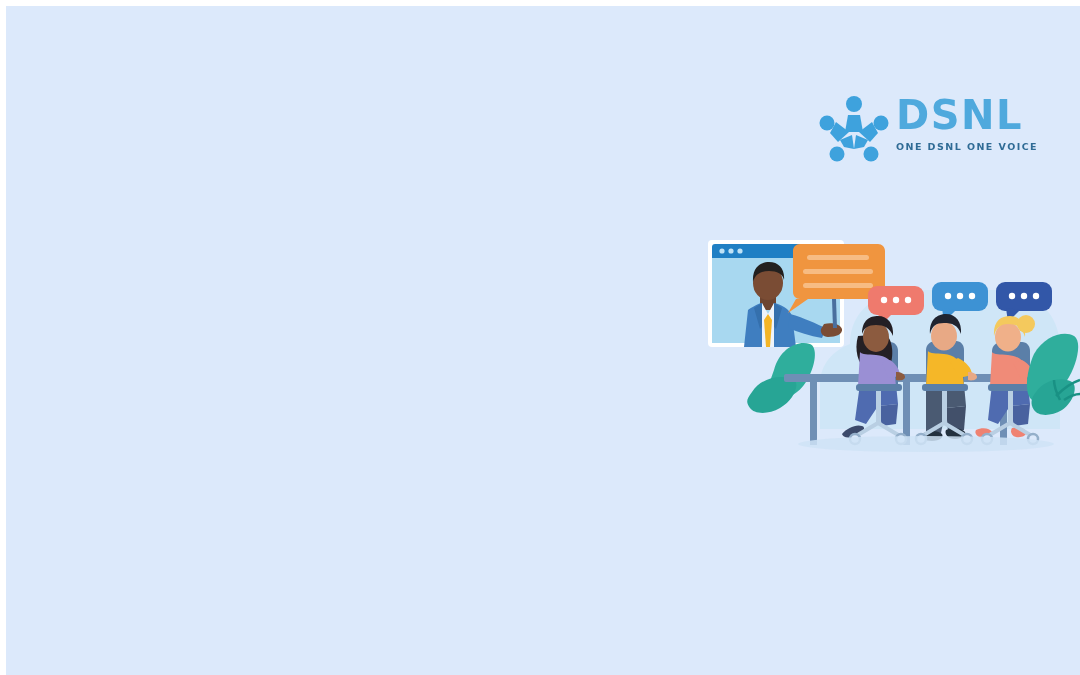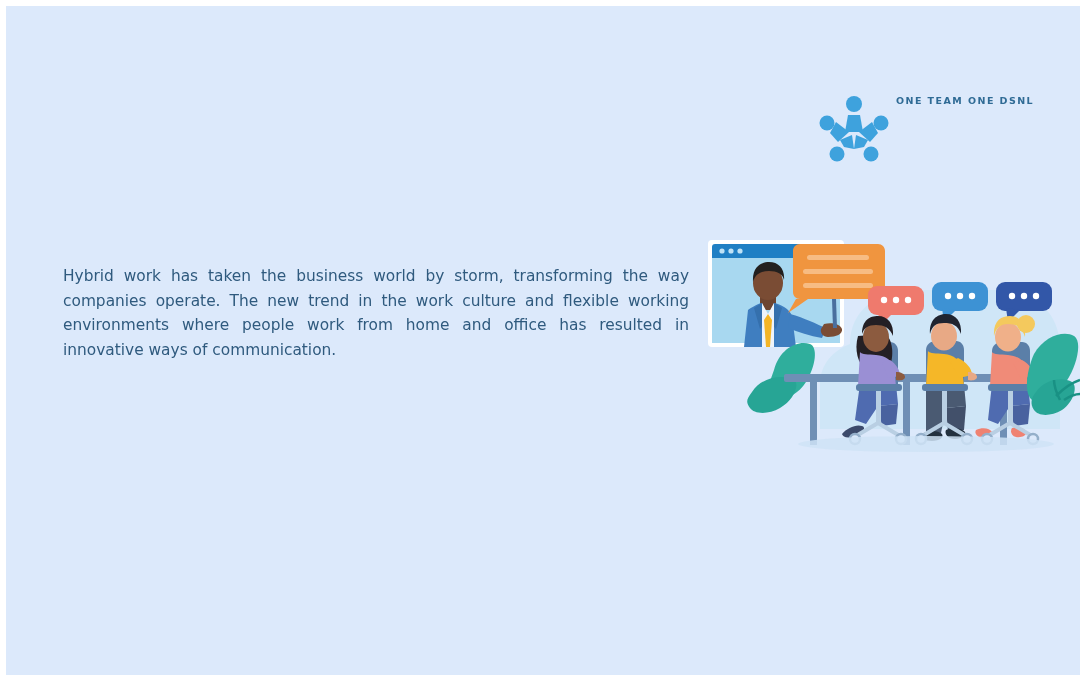--- a/index.html
+++ b/index.html
@@ -139,26 +139,26 @@
 
             <path d="M26 53 L22 46 L34 41 L36 55 Z"></path>
 
             <circle cx="53" cy="60" r="7.5"></circle>
 
             <path d="M46 53 L50 46 L38 41 L36 55 Z"></path>
           </g>
         </svg>
       </div>
       <div class="logo-text">
-        <div class="logo-tag">ONE TEAM ONE DSNL</div>
+        <div class="logo-word">DSNL</div>
+        <div class="logo-tag">ONE DSNL ONE VOICE</div>
       </div>
     </div>
 
     <div class="content">
-      <p class="body-copy">Hybrid work has taken the business world by storm, transforming the way companies operate. The new trend in the work culture and flexible working environments where people work from home and office has resulted in innovative ways of communication.</p>
     </div>
 
     <div class="illustration">
       <svg viewBox="0 0 380 240" width="380" height="240" xmlns="http://www.w3.org/2000/svg">
 
         <path d="M150 120 C150 86 178 66 214 66 L300 66 C336 66 360 90 360 124 L360 205 L120 205 L120 160 C120 140 134 126 150 120 Z" fill="#cfe6f7"></path>
 
         <g>
           <rect x="8" y="16" width="136" height="107" rx="4" fill="#ffffff"></rect>
           <rect x="12" y="20" width="128" height="99" rx="3" fill="#1f7fc4"></rect>

